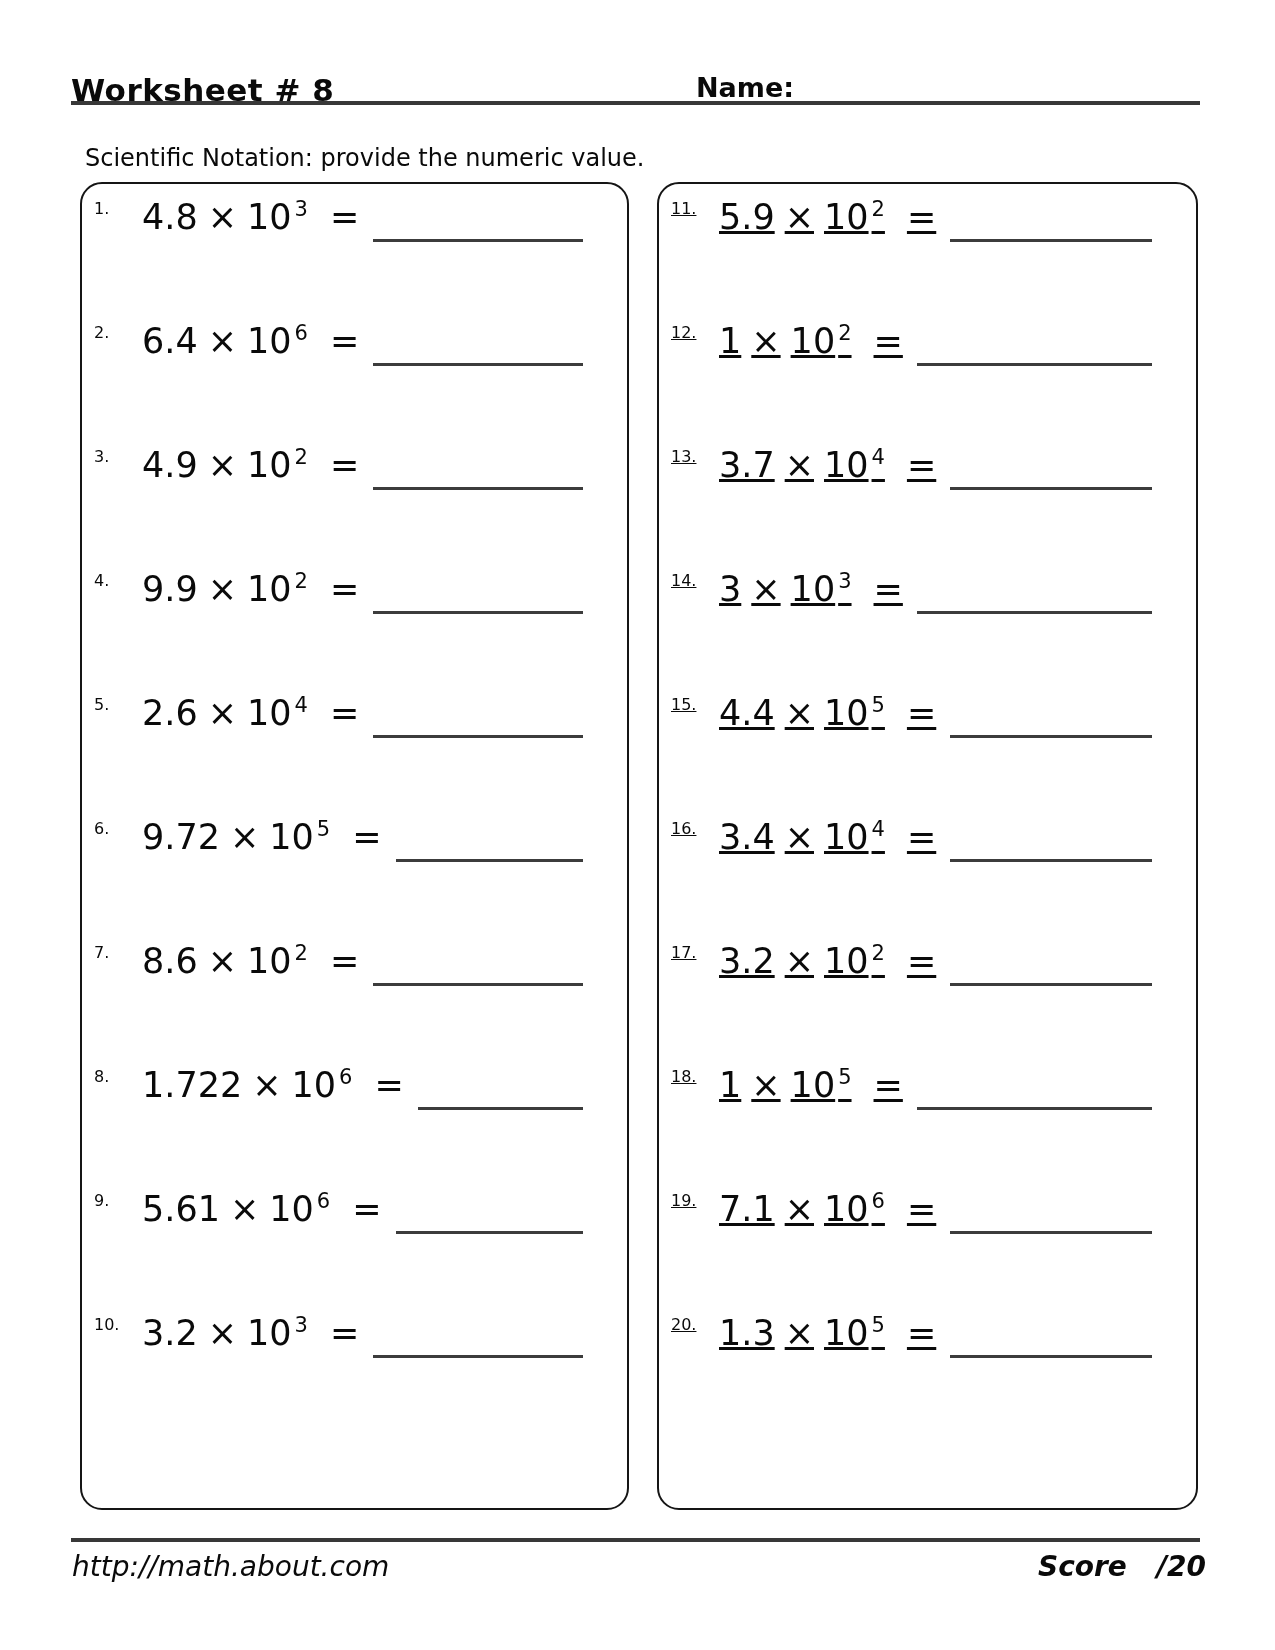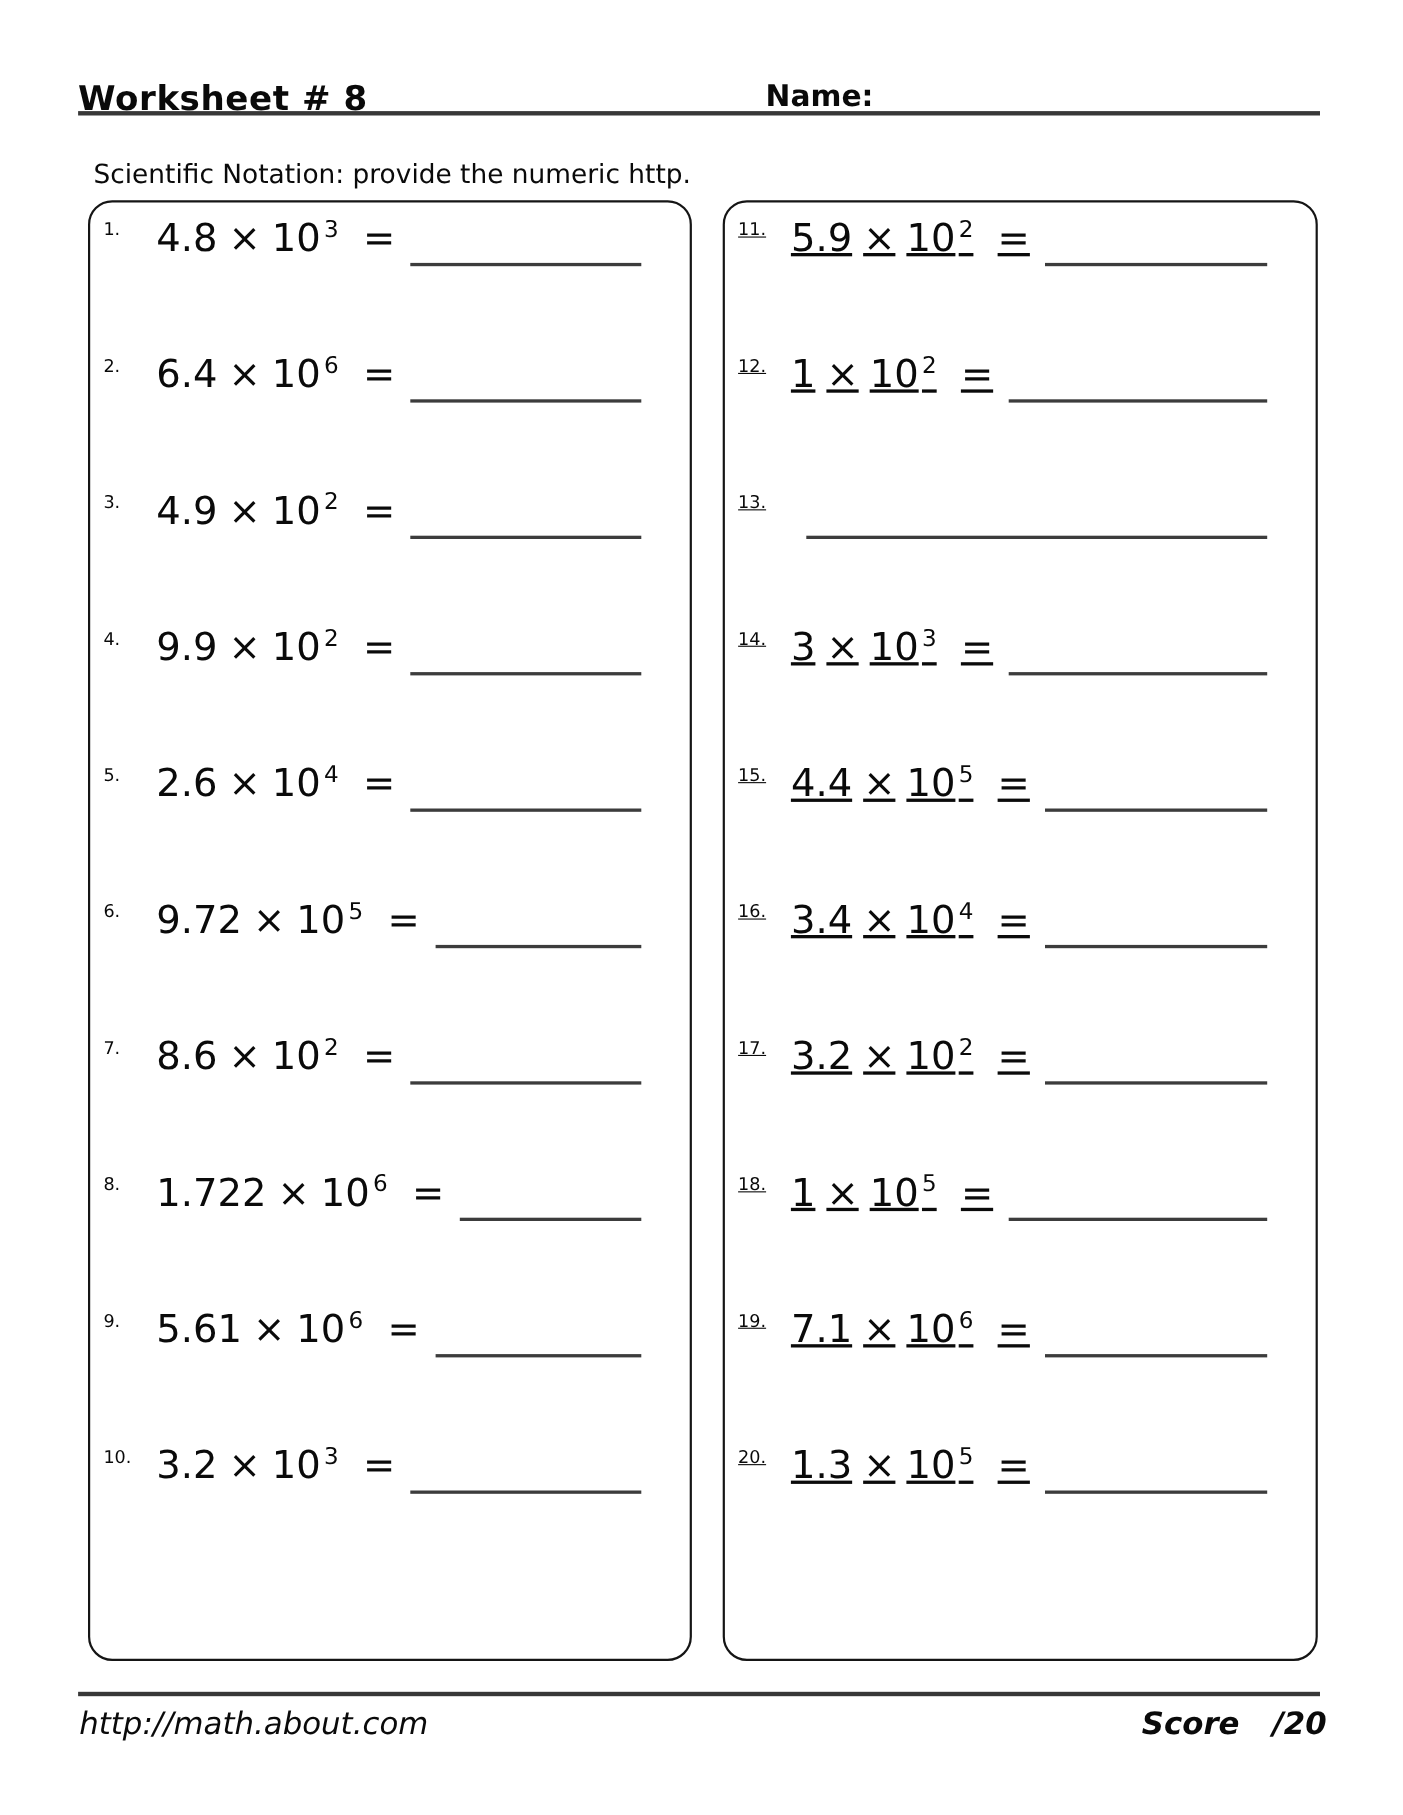--- a/index.html
+++ b/index.html
@@ -61,21 +61,21 @@
 </style>
 </head>
 <body>
 
 <div class="page">
 
   <div class="ws-title">Worksheet # 8</div>
   <div class="name-label">Name:</div>
   <div class="header-rule"></div>
 
-  <div class="instructions">Scientific Notation: provide the numeric http.</div>
+  <div class="instructions">Scientific Notation: provide the numeric value.</div>
 
   <div class="pbox left">
   <div class="problem-row">
     <span class="p-num">1.</span>
     <span class="p-expr"><span>4.8</span><span class="p-times">×</span><span>10</span><sup class="p-exp">3</sup><span class="p-eq">=</span></span>
     <span class="answer-blank"></span>
   </div>
 
   <div class="problem-row">
     <span class="p-num">2.</span>
@@ -139,20 +139,21 @@
   </div>
 
   <div class="problem-row">
     <span class="p-num">12.</span>
     <span class="p-expr"><span>1</span><span class="p-times">×</span><span>10</span><sup class="p-exp">2</sup><span class="p-eq">=</span></span>
     <span class="answer-blank"></span>
   </div>
 
   <div class="problem-row">
     <span class="p-num">13.</span>
+    <span class="p-expr"><span>3.7</span><span class="p-times">×</span><span>10</span><sup class="p-exp">4</sup><span class="p-eq">=</span></span>
     <span class="answer-blank"></span>
   </div>
 
   <div class="problem-row">
     <span class="p-num">14.</span>
     <span class="p-expr"><span>3</span><span class="p-times">×</span><span>10</span><sup class="p-exp">3</sup><span class="p-eq">=</span></span>
     <span class="answer-blank"></span>
   </div>
 
   <div class="problem-row">

